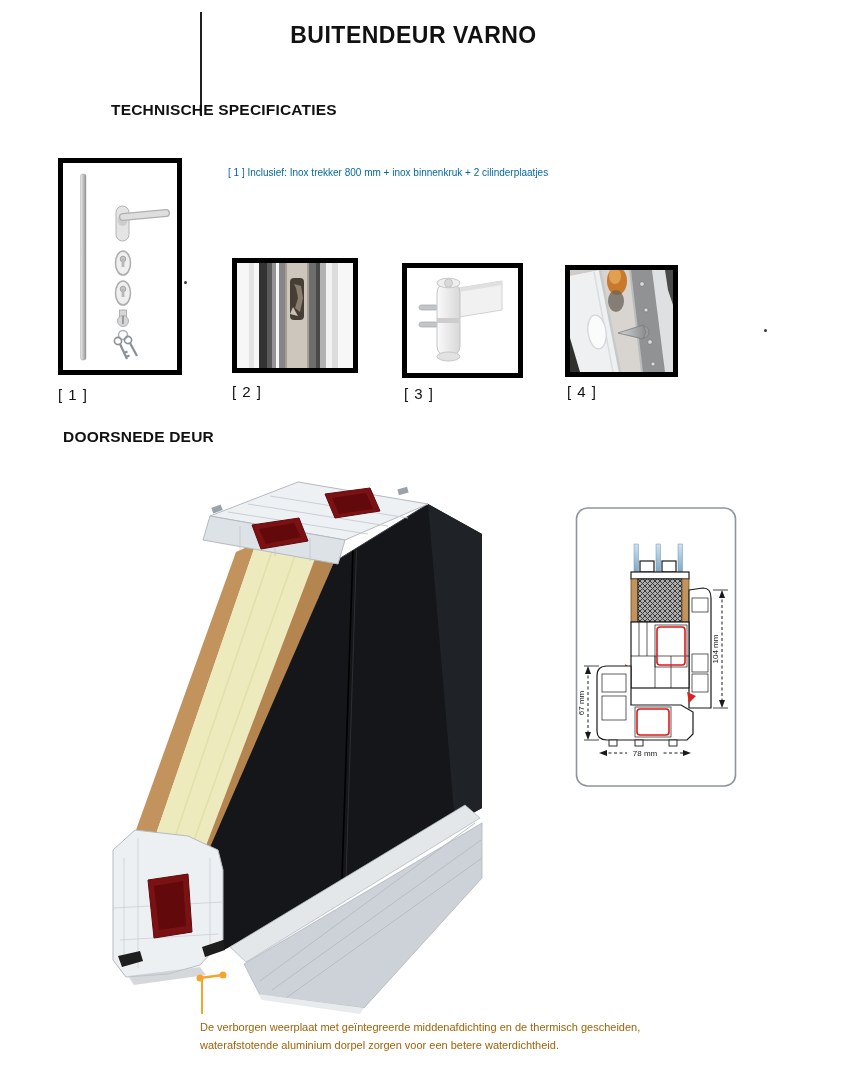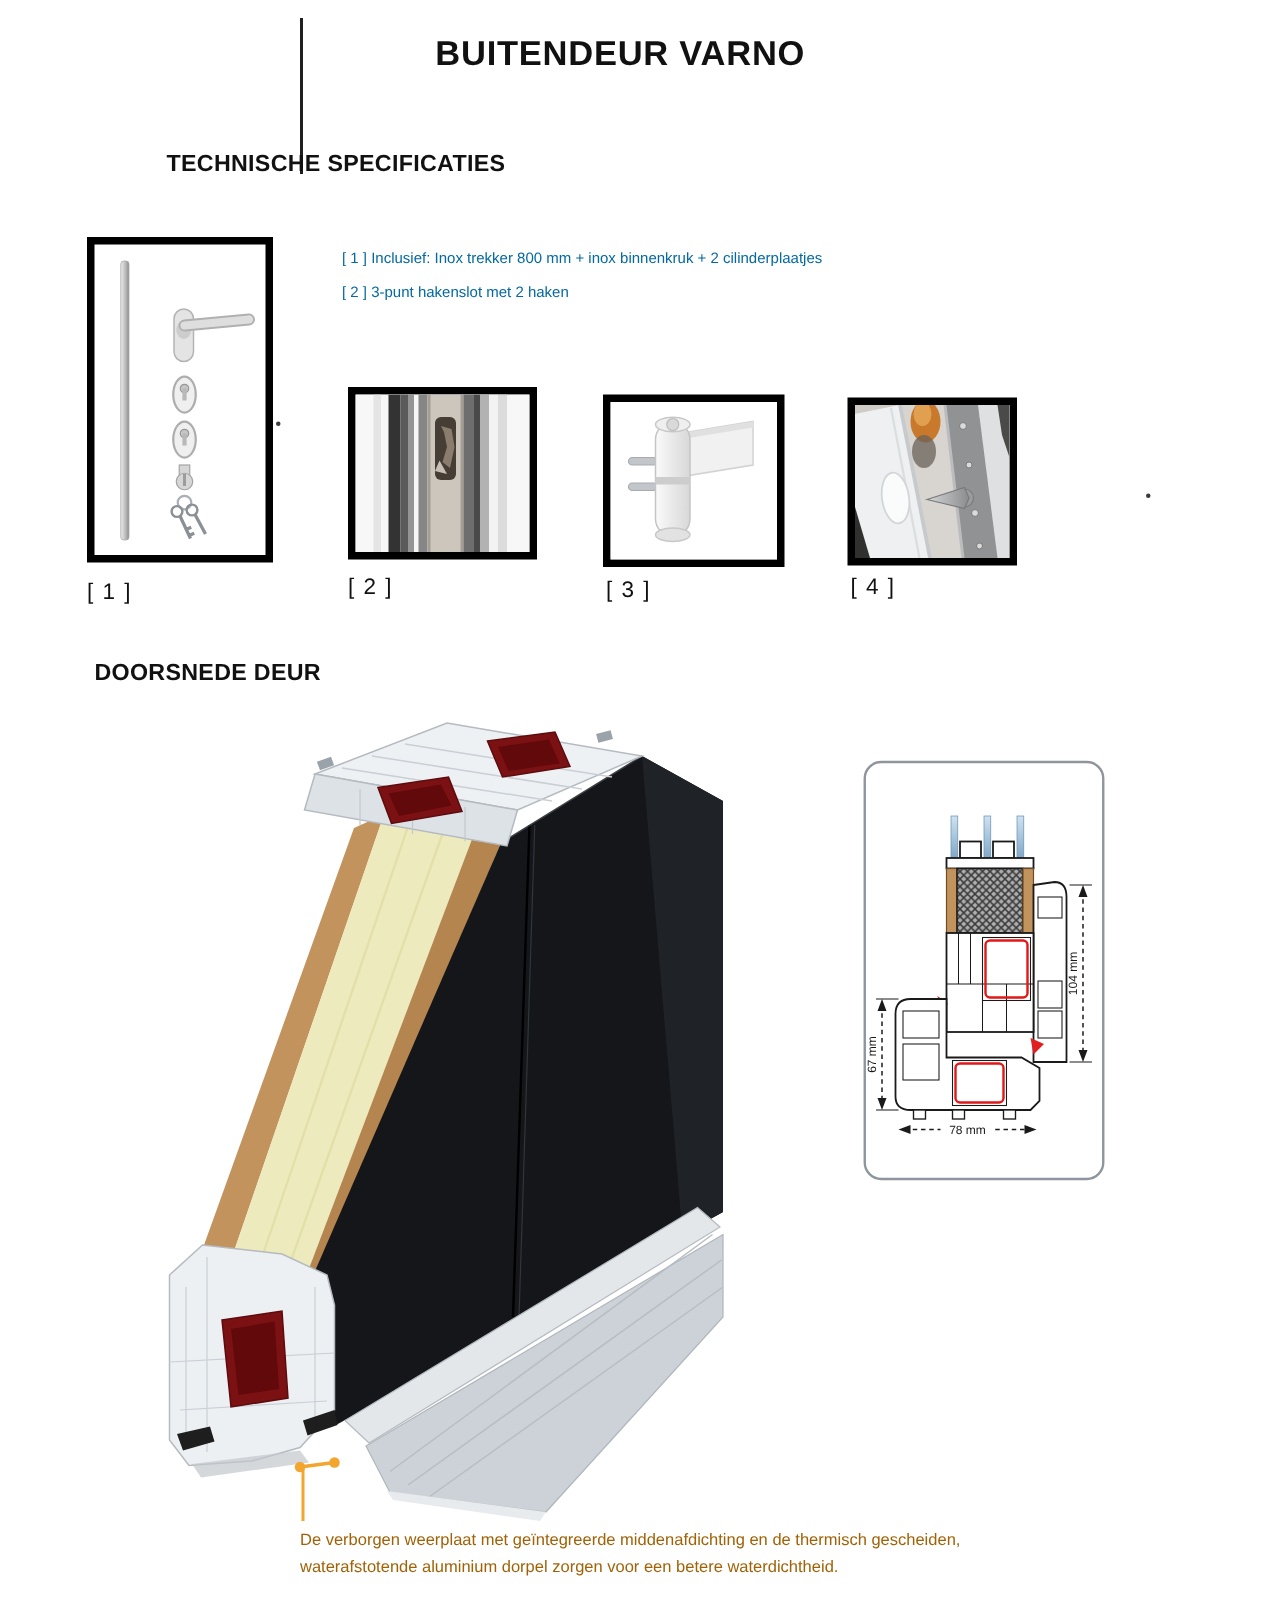--- a/index.html
+++ b/index.html
@@ -6,21 +6,21 @@
   .page{
     position:relative;width:855px;height:1081px;background:#ffffff;
     font-family:"Liberation Sans",sans-serif;color:#1a1a1a;overflow:hidden;padding-left:37px;
   }
   .title{
     position:absolute;left:-14px;top:22px;width:855px;text-align:center;
     font-size:23px;font-weight:bold;letter-spacing:.5px;color:#111;
   }
   .h2{position:absolute;font-size:15.5px;font-weight:bold;color:#111;letter-spacing:.2px;}
   .specs-heading{left:63px;top:101px;margin-left:48px;}
-  .cross-heading{left:63px;top:440px;text-align:center;}
+  .cross-heading{left:63px;top:428px;text-align:center;}
   .figbox{position:absolute;background:#fff;border:5px solid #000;box-sizing:border-box;}
   .figbox svg{display:block;width:100%;height:100%;}
   .figlabel{position:absolute;font-size:15px;letter-spacing:1px;color:#111;}
   .speclist{position:absolute;left:228px;top:162px;font-size:10px;line-height:22.5px;color:#0369a1;white-space:nowrap;}
   .caption{position:absolute;left:200px;top:1019px;font-size:11px;line-height:17.5px;color:#a16207;}
   .render-svg{position:absolute;left:110px;top:478px;}
   .diagram-svg{position:absolute;left:575px;top:506px;}
   .artifact-line{position:absolute;left:200px;top:12px;width:2px;height:104px;background:#1f1f1f;}
   .dot{position:absolute;background:#3a3a3a;border-radius:50%;}
   .dot-a{left:184px;top:281px;width:3px;height:3px;}
@@ -33,21 +33,20 @@
 
   <div class="title">BUITENDEUR VARNO</div>
   <div class="artifact-line"></div>
   <div class="dot dot-a"></div>
   <div class="dot dot-b"></div>
 
   <div class="h2 specs-heading">TECHNISCHE SPECIFICATIES</div>
 
   <div class="speclist">
     <div>[ 1 ] Inclusief: Inox trekker 800 mm + inox binnenkruk + 2 cilinderplaatjes</div>
-    <div>[ 2 ] 3-punt hakenslot met 2 haken</div>
   </div>
 
   <div class="figbox" style="left:58px;top:158px;width:124px;height:217px;">
     <svg viewBox="0 0 114 207">
       <defs>
         <linearGradient id="barGrad" x1="0" y1="0" x2="1" y2="0">
           <stop offset="0" stop-color="#ececec"></stop>
             <stop offset="0.5" stop-color="#c2c2c2"></stop>
             <stop offset="1" stop-color="#8e8e8e"></stop>
         </linearGradient>

